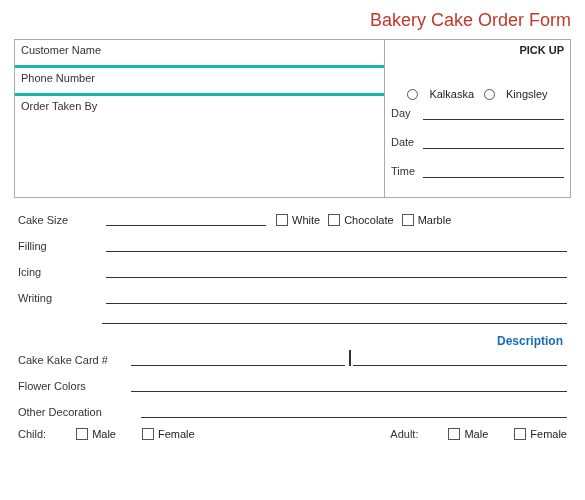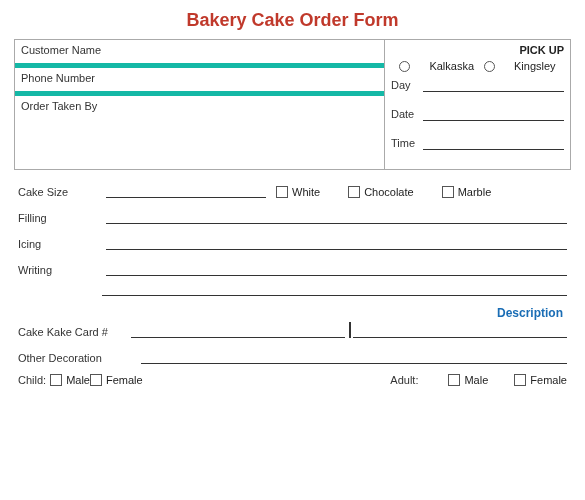--- a/index.html
+++ b/index.html
@@ -11,37 +11,37 @@
       font-size: 12px;
       color: #222;
     }
     .page {
       width: 585px;
       min-height: 500px;
       background: #fff;
       padding: 10px 14px 14px 14px;
     }
     .title {
-      text-align: center;
+      text-align: right;
       color: #c0392b;
       font-size: 18px;
-      font-weight: bold;
+      font-weight: normal;
       margin-bottom: 8px;
     }
     .top-section {
       display: flex;
       border: 1px solid #aaa;
       margin-bottom: 12px;
     }
     .left-col {
       flex: 1;
       border-right: 1px solid #aaa;
     }
     .left-col .field-row {
-      border-bottom: 5px solid #14b8a6;
+      border-bottom: 3px solid #14b8a6;
       padding: 4px 6px;
       min-height: 28px;
       font-size: 11px;
       color: #333;
     }
     .left-col .field-row:last-child {
       border-bottom: none;
     }
     .right-col {
       width: 185px;
@@ -57,21 +57,22 @@
     .pickup-locations {
       display: flex;
       justify-content: center;
       gap: 10px;
       margin-bottom: 6px;
       font-size: 11px;
     }
     .pickup-location {
       display: flex;
       align-items: center;
-      gap: 19px;
+      gap: 11px;
+      margin-top: 28px;
     }
     .radio-circle {
       width: 11px;
       height: 11px;
       border: 1px solid #555;
       border-radius: 50%;
       display: inline-block;
       background: #fff;
     }
     .pickup-field {
@@ -107,21 +108,21 @@
       min-width: 80px;
     }
     .form-underline {
       flex: 1;
       border-bottom: 1px solid #333;
       height: 16px;
     }
     .cake-options {
       display: flex;
       align-items: center;
-      gap: 28px;
+      gap: 8px;
       margin-left: 10px;
     }
     .checkbox-option {
       display: flex;
       align-items: center;
       gap: 4px;
       font-size: 11px;
     }
     .checkbox-box {
       width: 12px;
@@ -165,21 +166,21 @@
     }
     .child-adult-row {
       display: flex;
       align-items: center;
       margin-top: 10px;
       font-size: 11px;
     }
     .child-section {
       display: flex;
       align-items: center;
-      gap: 0;
+      gap: 26px;
       margin-right: auto;
     }
     .adult-section {
       display: flex;
       align-items: center;
       gap: 26px;
       margin-left: auto;
     }
     .child-label {
       font-size: 11px;
@@ -282,20 +283,24 @@
     <div class="description-label">Description</div>
 
     <div class="split-row">
       <span class="form-label" style="min-width:105px;">Cake Kake Card #</span>
       <div class="split-half"></div>
       <div class="split-divider"></div>
       <div class="split-second"></div>
     </div>
 
 
+    <div class="form-row">
+      <span class="form-label" style="min-width:105px;">Flower Colors</span>
+      <div class="form-underline"></div>
+    </div>
 
     <div class="form-row">
       <span class="form-label" style="min-width:115px;">Other Decoration</span>
       <div class="form-underline"></div>
     </div>
 
     <div class="child-adult-row">
       <div class="child-section">
         <span class="child-label">Child:</span>
         <div class="checkbox-option">

